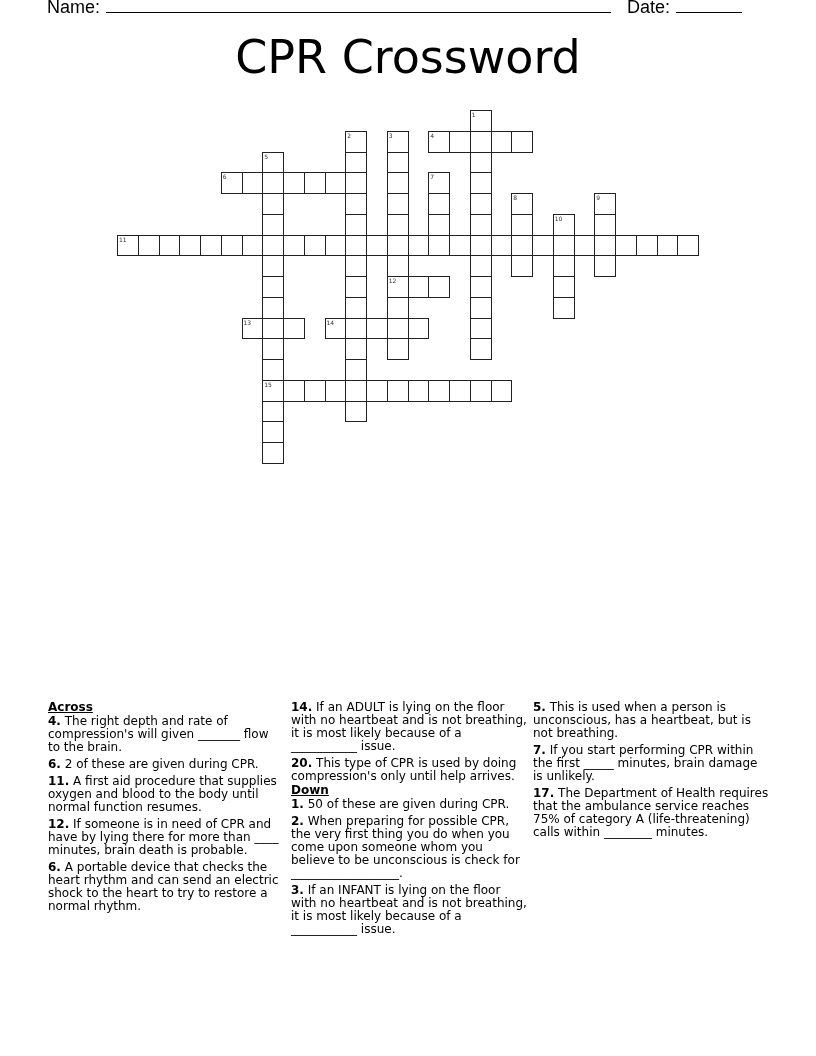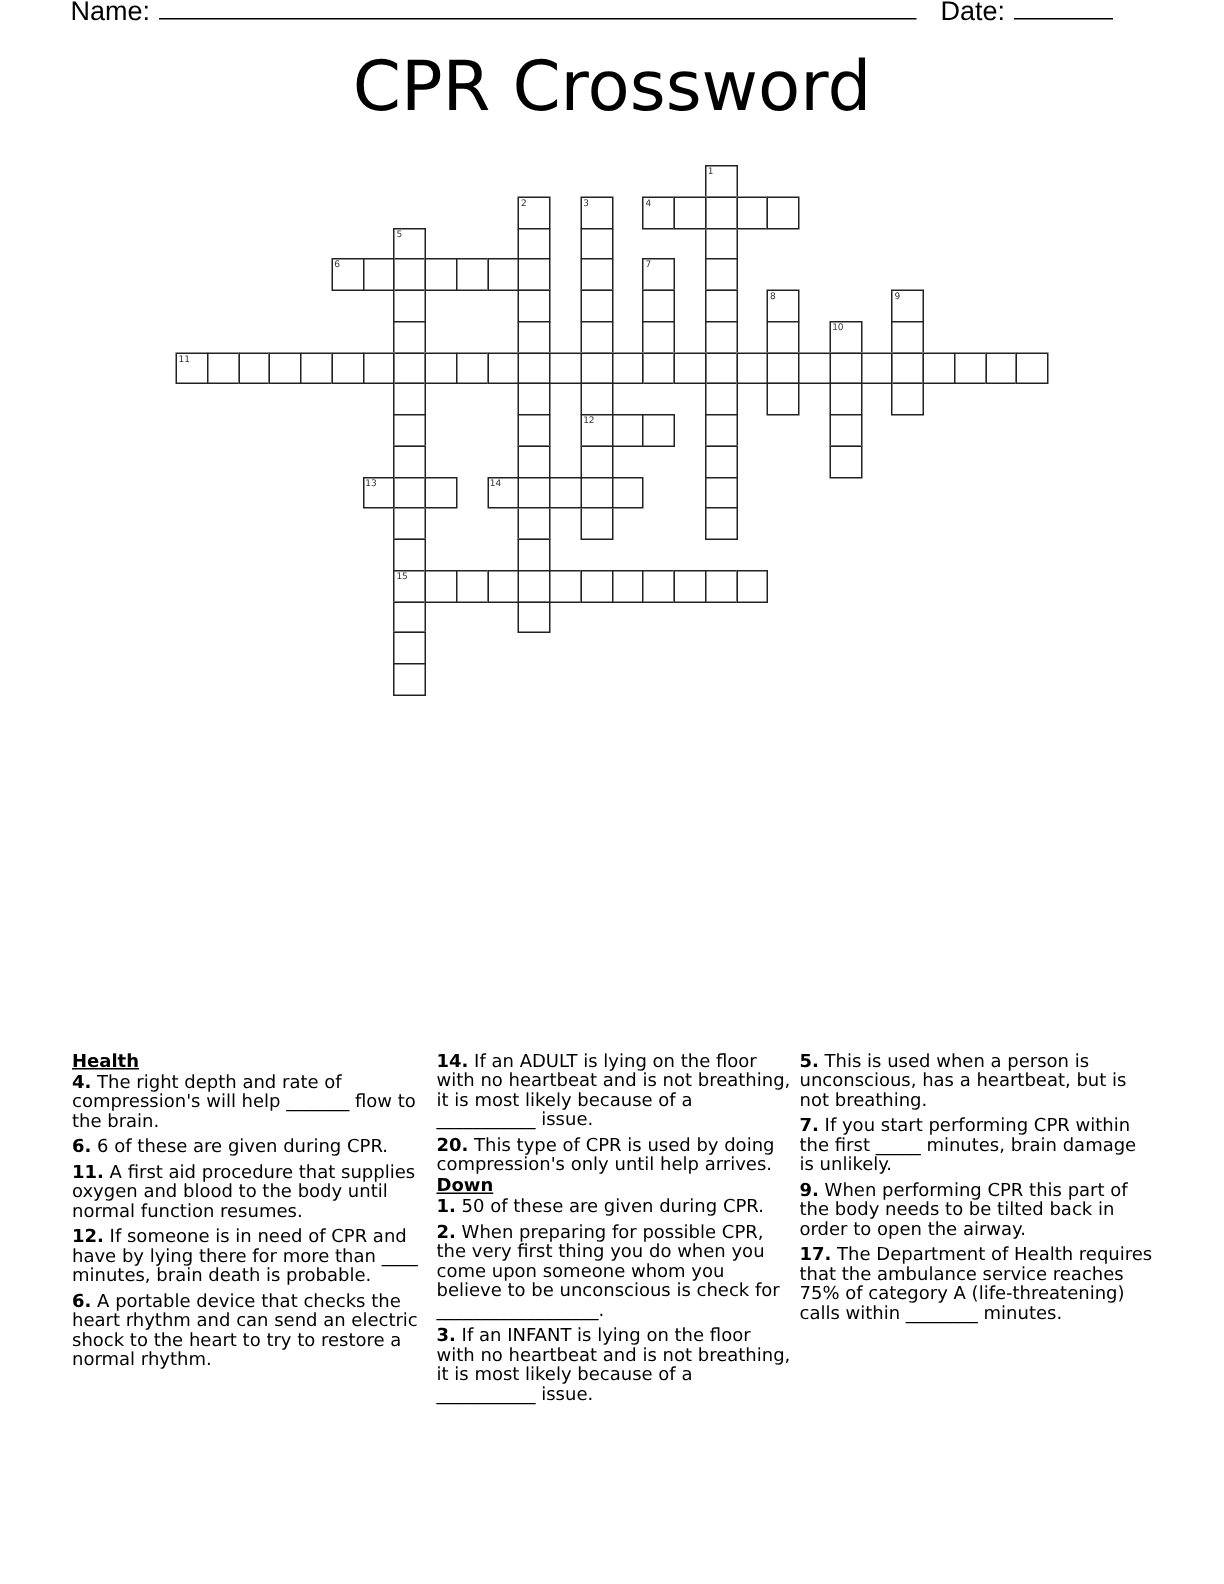--- a/index.html
+++ b/index.html
@@ -170,35 +170,34 @@
     <div class="cell" style="left: 249px; top: 269.75px; width: 21.75px; height: 21.75px;"></div>
     <div class="cell" style="left: 269.75px; top: 269.75px; width: 21.75px; height: 21.75px;"></div>
     <div class="cell" style="left: 290.5px; top: 269.75px; width: 21.75px; height: 21.75px;"></div>
     <div class="cell" style="left: 311.25px; top: 269.75px; width: 21.75px; height: 21.75px;"></div>
     <div class="cell" style="left: 332px; top: 269.75px; width: 21.75px; height: 21.75px;"></div>
     <div class="cell" style="left: 352.75px; top: 269.75px; width: 21.75px; height: 21.75px;"></div>
     <div class="cell" style="left: 373.5px; top: 269.75px; width: 21.75px; height: 21.75px;"></div>
   </div>
 
 <div class="clues" id="col1">
-  <div class="sec">Health</div>
-  <div class="clue"><b>4.</b><span> The right depth and rate of compression's will help _______ flow to the brain.</span></div>
-  <div class="clue"><b>6.</b><span> 6 of these are given during CPR.</span></div>
+  <div class="sec">Across</div>
+  <div class="clue"><b>4.</b><span> The right depth and rate of compression's will given _______ flow to the brain.</span></div>
+  <div class="clue"><b>6.</b><span> 2 of these are given during CPR.</span></div>
   <div class="clue"><b>11.</b><span> A first aid procedure that supplies oxygen and blood to the body until normal function resumes.</span></div>
   <div class="clue"><b>12.</b><span> If someone is in need of CPR and have by lying there for more than ____ minutes, brain death is probable.</span></div>
   <div class="clue"><b>6.</b><span> A portable device that checks the heart rhythm and can send an electric shock to the heart to try to restore a normal rhythm.</span></div>
 </div>
 
 <div class="clues" id="col2">
   <div class="clue"><b>14.</b><span> If an ADULT is lying on the floor with no heartbeat and is not breathing, it is most likely because of a ___________ issue.</span></div>
   <div class="clue" style="margin-bottom:1px"><b>20.</b><span> This type of CPR is used by doing compression's only until help arrives.</span></div>
   <div class="sec">Down</div>
   <div class="clue"><b>1.</b><span> 50 of these are given during CPR.</span></div>
   <div class="clue"><b>2.</b><span> When preparing for possible CPR, the very first thing you do when you come upon someone whom you believe to be unconscious is check for __________________.</span></div>
   <div class="clue"><b>3.</b><span> If an INFANT is lying on the floor with no heartbeat and is not breathing, it is most likely because of a ___________ issue.</span></div>
 </div>
 
 <div class="clues" id="col3">
   <div class="clue"><b>5.</b><span> This is used when a person is unconscious, has a heartbeat, but is not breathing.</span></div>
   <div class="clue"><b>7.</b><span> If you start performing CPR within the first _____ minutes, brain damage is unlikely.</span></div>
-  <div class="clue"><b>9.</b><span> When performing CPR this part of the body needs to be tilted back in order to open the airway.</span></div>
   <div class="clue"><b>17.</b><span> The Department of Health requires that the ambulance service reaches 75% of category A (life-threatening) calls within ________ minutes.</span></div>
 </div>
 
 </body></html>

